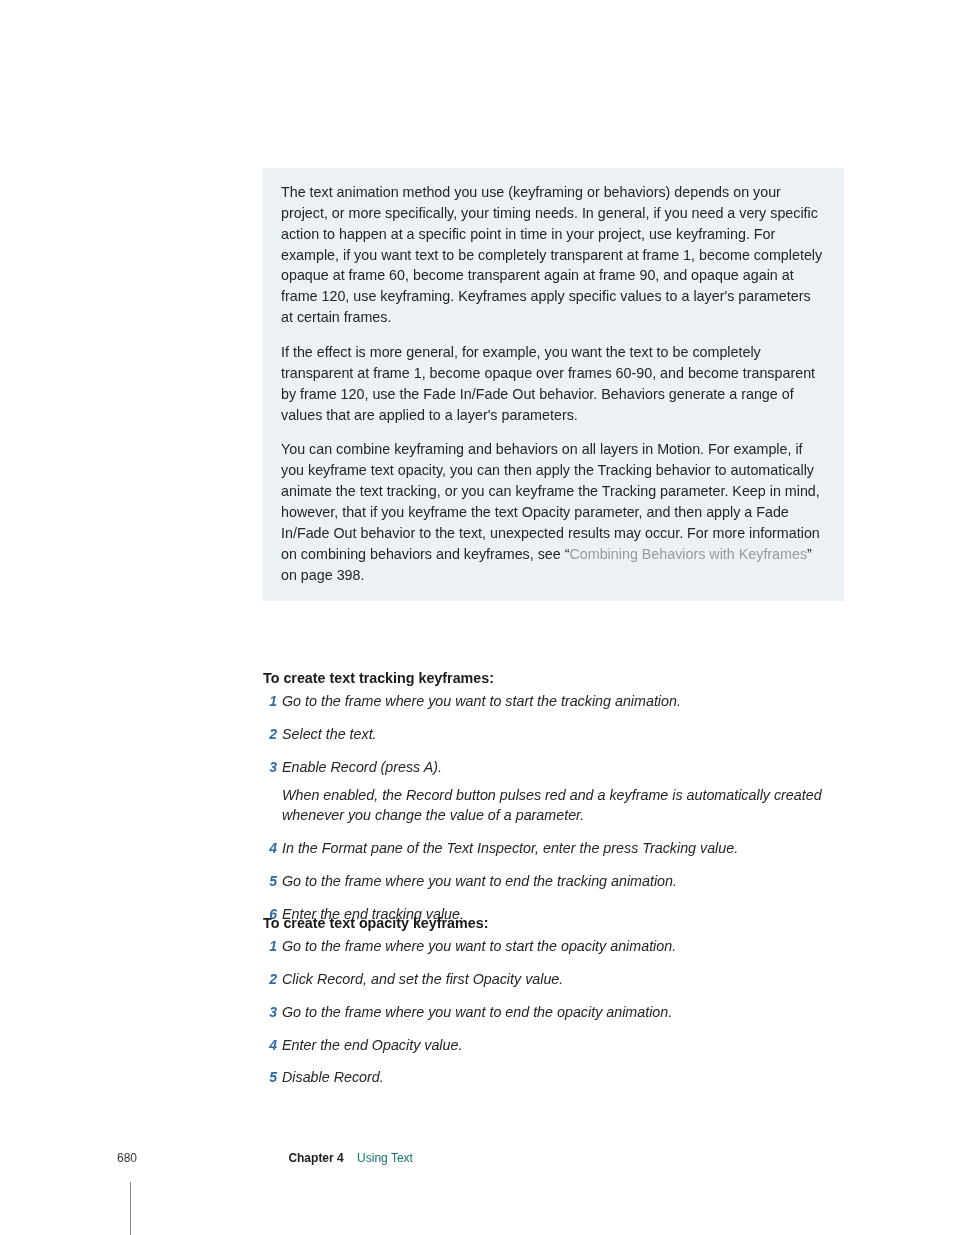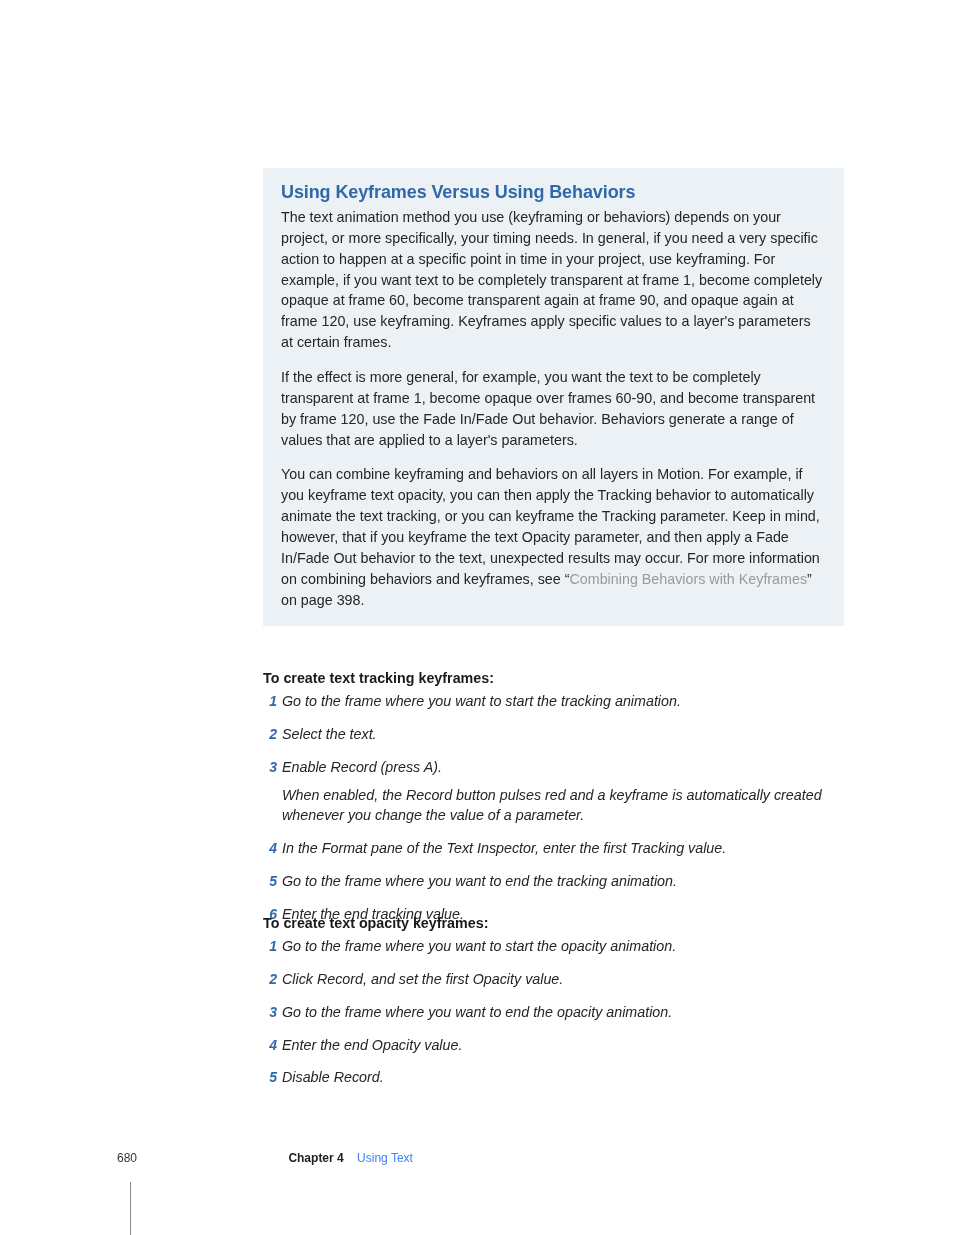--- a/index.html
+++ b/index.html
@@ -99,57 +99,56 @@
   .footer .pagenum {
     font-weight: 400;
     color: #333;
   }
   .footer .chapter-label {
     margin-left: 148px;
     font-weight: 700;
     color: #222;
   }
   .footer .chapter-title {
-    color: #3b82f6;
+    color: #0f766e;
     font-weight: 400;
     margin-left: 10px;
   }
   .rule {
     position: absolute;
     left: 130px;
     top: 1182px;
     height: 59px;
     border-left: 1px solid #8a8a8a;
   }
 </style>
 </head>
 <body>
 
 <div class="page">
 
   <div class="sidebox">
-    <h2>Using Keyframes Versus Using Behaviors</h2>
     <p>The text animation method you use (keyframing or behaviors) depends on your project, or more specifically, your timing needs. In general, if you need a very specific action to happen at a specific point in time in your project, use keyframing. For example, if you want text to be completely transparent at frame 1, become completely opaque at frame 60, become transparent again at frame 90, and opaque again at frame 120, use keyframing. Keyframes apply specific values to a layer's parameters at certain frames.</p>
     <p>If the effect is more general, for example, you want the text to be completely transparent at frame 1, become opaque over frames 60-90, and become transparent by frame 120, use the Fade In/Fade Out behavior. Behaviors generate a range of values that are applied to a layer's parameters.</p>
     <p>
       <span>You can combine keyframing and behaviors on all layers in Motion. For example, if you keyframe text opacity, you can then apply the Tracking behavior to automatically animate the text tracking, or you can keyframe the Tracking parameter. Keep in mind, however, that if you keyframe the text Opacity parameter, and then apply a Fade In/Fade Out behavior to the text, unexpected results may occur. For more information on combining behaviors and keyframes, see “</span><span class="xref">Combining Behaviors with Keyframes</span><span>” on page 398.</span>
     </p>
   </div>
 
   <div class="body-block" style="top:670px;">
     <p class="subheading">To create text tracking keyframes:</p>
     <ol class="steps">
       <li><span>Go to the frame where you want to start the tracking animation.</span></li>
       <li><span>Select the text.</span></li>
       <li>
         <span>Enable Record (press A).</span>
         <span class="substep">When enabled, the Record button pulses red and a keyframe is automatically created whenever you change the value of a parameter.</span>
       </li>
       <li>
-        <span>In the Format pane of the Text Inspector, enter the first Tracking value.</span>
+        <span>In the Format pane of the Text Inspector, enter the press Tracking value.</span>
       </li>
       <li><span>Go to the frame where you want to end the tracking animation.</span></li>
       <li class="lastli"><span>Enter the end tracking value.</span></li>
     </ol>
   </div>
 
   <div class="body-block" style="top:915px;">
     <p class="subheading">To create text opacity keyframes:</p>
     <ol class="steps">
       <li><span>Go to the frame where you want to start the opacity animation.</span></li>

